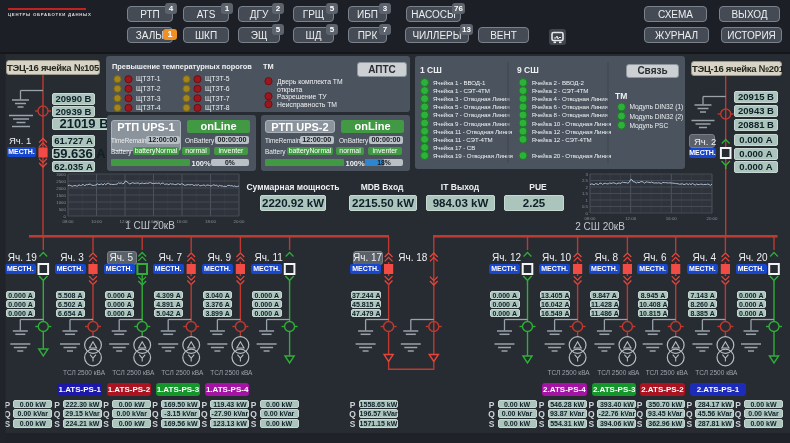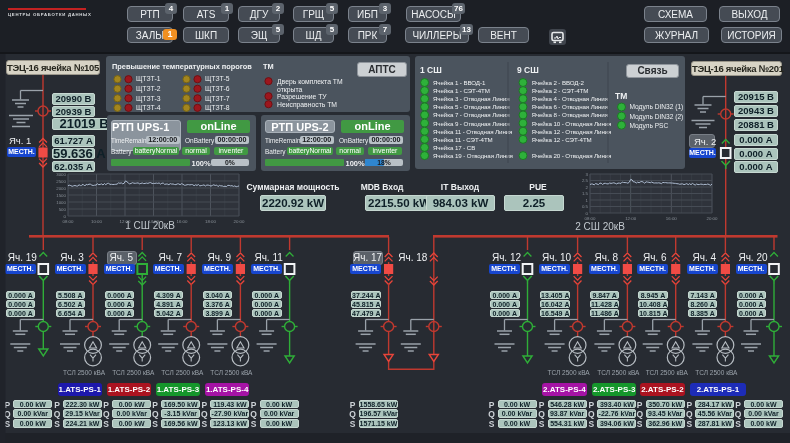--- a/index.html
+++ b/index.html
@@ -541,21 +541,21 @@
     <div class="wlbl" style="left:205px;top:84.95px;font-size:6.8px">ЩТЗТ-6</div>
     <div class="wlbl" style="left:136px;top:94.50000000000001px;font-size:6.8px">ЩТЗТ-3</div>
     <div class="wlbl" style="left:205px;top:94.50000000000001px;font-size:6.8px">ЩТЗТ-7</div>
     <div class="wlbl" style="left:136px;top:104.05000000000001px;font-size:6.8px">ЩТЗТ-4</div>
     <div class="wlbl" style="left:205px;top:104.05000000000001px;font-size:6.8px">ЩТЗТ-8</div>
     <div class="wlbl" style="left:277px;top:78px;font-size:6.8px">Дверь комплекта ТМ</div>
     <div class="wlbl" style="left:277px;top:86px;font-size:6.8px">открыта</div>
     <div class="wlbl" style="left:277px;top:93px;font-size:6.8px">Разрешение ТУ</div>
     <div class="wlbl" style="left:277px;top:101px;font-size:6.8px">Неисправность ТМ</div>
     <div class="panel" style="left:107px;top:115px;width:149px;height:56px"></div>
-    <div style="position:absolute;left:111px;top:119.5px;width:70px;height:31px;background:#8b949d;border:1px solid #a8b0b8;border-radius:3px;color:#fff;font-weight:700;font-size:11px;text-align:left;line-height:12.5px;box-sizing:border-box">РТП UPS-1</div>
+    <div style="position:absolute;left:111px;top:119.5px;width:70px;height:31px;background:#8b949d;border:1px solid #a8b0b8;border-radius:3px;color:#fff;font-weight:700;font-size:11px;text-align:center;line-height:12.5px;box-sizing:border-box">РТП UPS-1</div>
     <div class="greenb" style="left:187px;top:119.5px;width:63px;height:13.5px;font-size:11px;font-weight:700;line-height:13px">onLine</div>
     <div class="wlbl" style="left:111px;top:137.3px;font-size:6.3px">TimeRemain</div>
     <div class="lightb" style="left:146px;top:136px;width:33.5px;height:8px;font-size:7.2px;line-height:8px">12:00:00</div>
     <div class="wlbl" style="left:185px;top:137.3px;font-size:6.5px">OnBattery</div>
     <div class="lightb" style="left:215px;top:136px;width:34px;height:8px;font-size:7.2px;line-height:8px">00:00:00</div>
     <div class="wlbl" style="left:111px;top:148.3px;font-size:6.5px">Battery</div>
     <div class="greenb" style="left:133px;top:146.8px;width:46px;height:8.7px;font-size:6.8px;line-height:8.7px">batteryNormal</div>
     <div class="greenb" style="left:182px;top:146.8px;width:28px;height:8.7px;font-size:7px;line-height:8.7px">normal</div>
     <div class="greenb" style="left:214px;top:146.8px;width:34px;height:8.7px;font-size:7px;line-height:8.7px">inventer</div>
     <div style="position:absolute;left:111px;top:158.8px;width:79px;height:7.2px;background:#419943;border-radius:1px"></div>
@@ -598,21 +598,21 @@
     <div class="wlbl" style="left:531.5px;top:135.74px;font-size:6.2px;letter-spacing:-0.1px">Ячейка 12 - СЭТ-4ТМ</div>
     <div class="wlbl" style="left:433px;top:143.85999999999999px;font-size:6.2px;letter-spacing:-0.1px">Ячейка 17 - СВ</div>
     <div class="wlbl" style="left:433px;top:151.98px;font-size:6.2px;letter-spacing:-0.1px">Ячейка 19 - Отводная Линия</div>
     <div class="wlbl" style="left:531.5px;top:151.98px;font-size:6.2px;letter-spacing:-0.1px">Ячейка 20 - Отводная Линия</div>
     <div class="wlbl" style="left:629.5px;top:103.4px;font-size:6.6px">Модуль DIN32 (1)</div>
     <div class="wlbl" style="left:629.5px;top:112.5px;font-size:6.6px">Модуль DIN32 (2)</div>
     <div class="wlbl" style="left:629.5px;top:121.60000000000001px;font-size:6.6px">Модуль PSC</div>
     <div class="wlbl" style="left:233px;top:181.5px;width:120px;text-align:center;font-size:8.5px;font-weight:700">Суммарная мощность</div>
     <div class="vbox" style="left:260px;top:194.5px;width:66px;height:16.5px;font-size:11.5px;line-height:15px">2220.92 kW</div>
     <div class="wlbl" style="left:322px;top:181.5px;width:120px;text-align:center;font-size:8.5px;font-weight:700">MDB Вход</div>
-    <div class="vbox" style="left:365px;top:194.5px;width:68px;height:16.5px;font-size:11.5px;line-height:15px">2215.50 kW</div>
+    <div class="vbox" style="left:349px;top:194.5px;width:68px;height:16.5px;font-size:11.5px;line-height:15px">2215.50 kW</div>
     <div class="wlbl" style="left:400px;top:181.5px;width:120px;text-align:center;font-size:8.5px;font-weight:700">IT Выход</div>
     <div class="vbox" style="left:426px;top:194.5px;width:69px;height:16.5px;font-size:11.5px;line-height:15px">984.03 kW</div>
     <div class="wlbl" style="left:478px;top:181.5px;width:120px;text-align:center;font-size:8.5px;font-weight:700">PUE</div>
     <div class="vbox" style="left:504px;top:194.5px;width:60px;height:16.5px;font-size:11.5px;line-height:15px">2.25</div>
     <div class="abs" style="left:110px;top:220px;width:80px;text-align:center;font-size:10px;color:#c3c9cf">1 СШ 20кВ</div>
     <div class="abs" style="left:560px;top:221px;width:80px;text-align:center;font-size:10px;color:#c3c9cf">2 СШ 20кВ</div>
     <div class="wlbl" style="left:2.299999999999997px;top:252px;width:40px;text-align:center;font-size:10px">Яч. 19</div>
     <div class="mst" style="left:4.799999999999997px;top:264px;width:31px;height:10px;line-height:10px">МЕСТН.</div>
     <div class="vbox" style="left:5.799999999999997px;top:290.5px;width:29.5px;height:8.2px;font-size:7px;line-height:7.4px">0.000 А</div>
     <div class="vbox" style="left:5.799999999999997px;top:299.8px;width:29.5px;height:8.2px;font-size:7px;line-height:7.4px">0.000 А</div>

